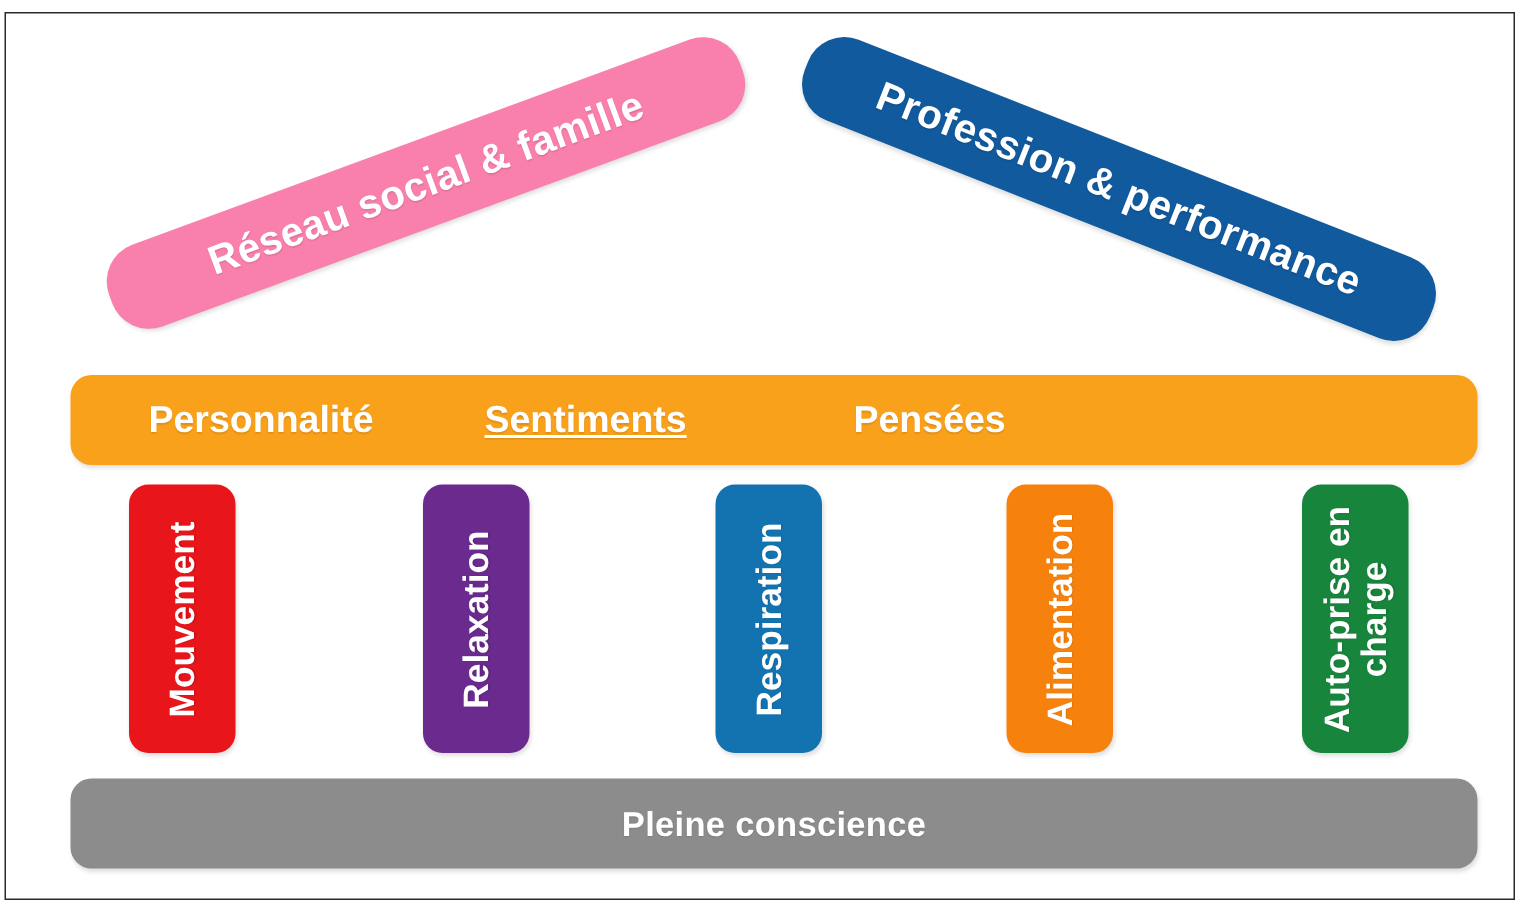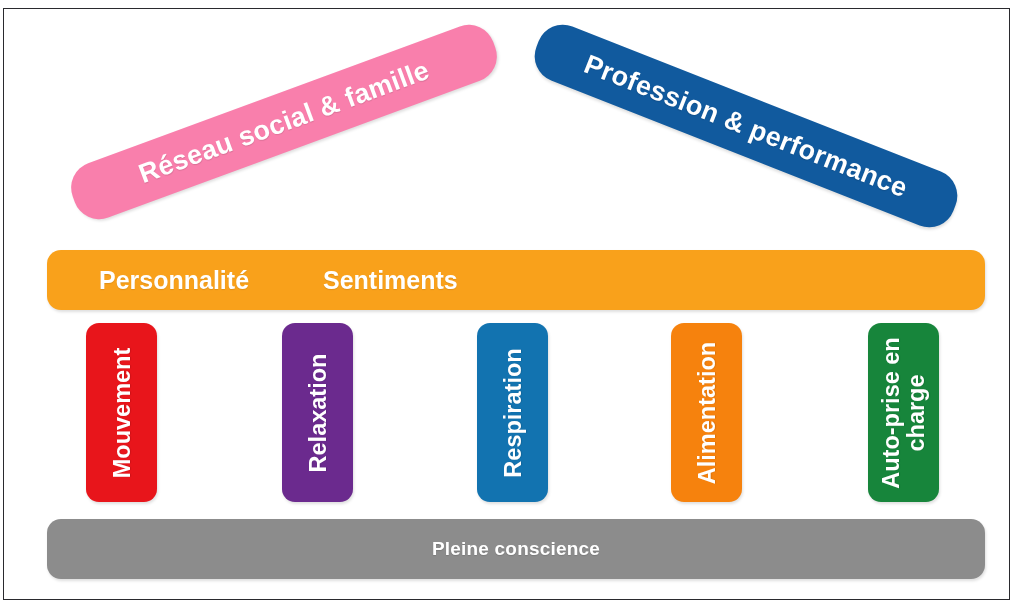--- a/index.html
+++ b/index.html
@@ -98,21 +98,21 @@
     top: 0;
     height: 60px;
     line-height: 60px;
     color: #ffffff;
     font-weight: bold;
     font-size: 25px;
     white-space: nowrap;
     text-shadow: 0 1px 1px rgba(0,0,0,0.10);
   }
   #band-orange .orange-label.l0 { left: 52px;  }
-  #band-orange .orange-label.l1 { left: 276px; }
+  #band-orange .orange-label.l1 { left: 276px; text-decoration: underline; }
   #band-orange .orange-label.l2 { left: 522px; }
   #band-orange .orange-label.l3 { left: 695px; }
 
   
   .pillar {
     position: absolute;
     top: 314px;
     width: 71px;
     height: 179px;
     border-radius: 13px;
@@ -153,21 +153,21 @@
     background: #8C8C8C;
     border-radius: 14px;
     display: flex;
     align-items: center;
     justify-content: center;
     box-shadow: 1px 2px 3px rgba(0,0,0,0.13);
   }
   #band-base .base-label {
     color: #ffffff;
     font-weight: bold;
-    font-size: 19px;
+    font-size: 23px;
     letter-spacing: 0.2px;
     white-space: nowrap;
     text-shadow: 0 1px 1px rgba(0,0,0,0.12);
   }
 </style>
 </head>
 <body>
 
 <div id="canvas">
 
@@ -177,20 +177,21 @@
       <span class="roof-label">Réseau social &amp; famille</span>
     </div>
 
     <div class="roof-bar" id="bar-blue">
       <span class="roof-label">Profession &amp; performance</span>
     </div>
 
     <div id="band-orange">
       <span class="orange-label l0">Personnalité</span>
       <span class="orange-label l1">Sentiments</span>
+      <span class="orange-label l2">Pensées</span>
     </div>
 
     <div class="pillar" id="pillar-0">
       <span class="pillar-label">Mouvement</span>
     </div>
     <div class="pillar" id="pillar-1">
       <span class="pillar-label">Relaxation</span>
     </div>
     <div class="pillar" id="pillar-2">
       <span class="pillar-label">Respiration</span>

